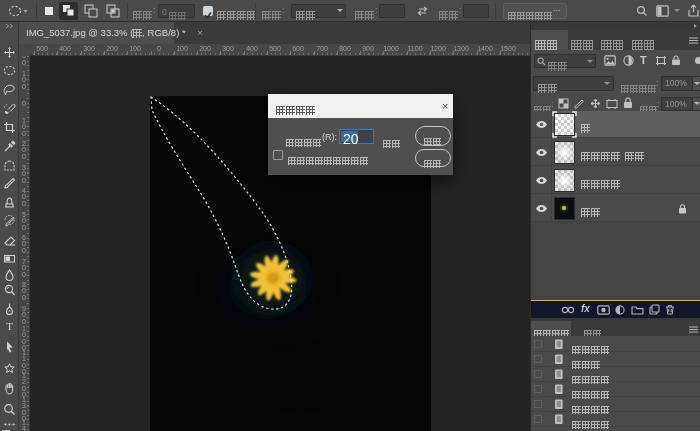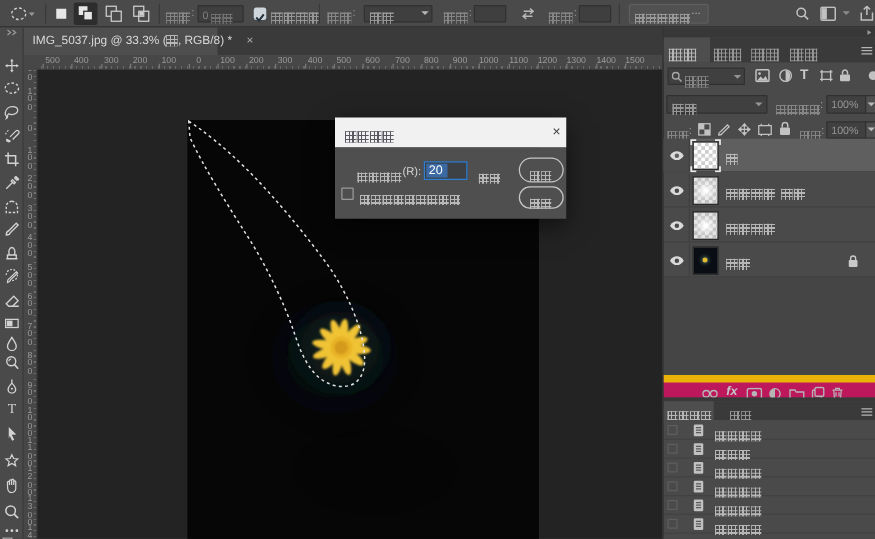--- a/index.html
+++ b/index.html
@@ -37,21 +37,21 @@
 #ptabs{position:absolute;left:0;top:8px;width:170px;height:20px;background:#3a3a3a}
 .ptab-act{position:absolute;left:0;top:0;width:37px;height:20px;background:#4e4e4e}
 .ptxt{position:absolute;top:5px}
 .pbox{position:absolute;background:#404040;border:1px solid #303030;border-radius:1px}
 .caret{position:absolute;width:0;height:0;border-left:3px solid transparent;border-right:3px solid transparent;border-top:3.5px solid #b8b8b8}
 .lrow{position:absolute;left:0;width:170px;height:27.5px;border-bottom:1px solid #404040}
 .eyecol{position:absolute;left:0;top:0;width:21px;height:100%;border-right:1px solid #404040;background:#4a4a4a}
 .eye{position:absolute;left:4px;top:50%;margin-top:-4px}
 .thumb{position:absolute;left:24px;top:3px;width:19px;height:21px}
 .lname{position:absolute;left:50px;top:50%;margin-top:-5px}
-#licons{position:absolute;left:0;top:278px;width:170px;height:18px;background:#be185d;border-top:6px solid #eab308}
+#licons{position:absolute;left:0;top:278px;width:170px;height:18px;background:#0f172a;border-top:1px solid #eab308}
 #hgap{position:absolute;left:0;top:296px;width:170px;height:3px;background:#383838}
 #htabs{position:absolute;left:0;top:299px;width:170px;height:15px;background:#3a3a3a}
 #hlist{position:absolute;left:0;top:314px;width:170px;height:95px;background:#4a4a4a;overflow:hidden}
 .hrow{position:absolute;left:0;width:170px;height:15px;border-bottom:1px solid #424242}
 .hwell{position:absolute;left:3px;top:3px;width:8px;height:8px;border:1px solid #5e5e5e}
 .hdoc{position:absolute;left:23px;top:1px}
 .htx{position:absolute;left:41px;top:3px}
 
 #dlg{position:absolute;left:268px;top:94px;width:185px;height:81px;box-shadow:0 6px 18px rgba(0,0,0,.55);z-index:50}
 #dlgtitle{position:absolute;left:0;top:0;width:185px;height:24px;background:#f1f1f1}
@@ -554,21 +554,21 @@
 <div id="dlg">
  <div id="dlgtitle">
    <span class="abs" style="left:8px;top:7px"><i class="cj cd"></i><i class="cj cd"></i><i class="cj cd"></i><i class="cj cd"></i></span>
    <span class="abs" style="left:174px;top:6px;color:#3a3a3a;font-size:11px">×</span>
  </div>
  <div id="dlgbody">
    <span class="abs" style="left:18px;top:15px"><i class="cj cw s8"></i><i class="cj cw s8"></i><i class="cj cw s8"></i><i class="cj cw s8"></i></span>
       <span class="abs" style="left:54px;top:14px;color:#d5d5d5;font-size:9px">(R):</span>
    <div class="abs" style="left:71px;top:11px;width:35px;height:15px;background:#3d4144;border:1px solid #2d7dd2">
      <div style="position:absolute;left:1px;top:1px;width:17px;height:11px;background:#3a69a4"></div>
-     <span style="position:absolute;left:3px;top:1px;color:#fff;font-size:10px">20</span>
+     <span style="position:absolute;left:3px;top:1px;color:#fff;font-size:14px">20</span>
    </div>
    <span class="abs" style="left:115px;top:16px"><i class="cj cw s8"></i><i class="cj cw s8"></i></span>
    <div class="btn" style="top:8px;height:20px"><span style="display:inline-block;margin-top:5px"><i class="cj cw s8"></i><i class="cj cw s8"></i></span></div>
    <div class="btn" style="top:31px;height:18px"><span style="display:inline-block;margin-top:4px"><i class="cj cw s8"></i><i class="cj cw s8"></i></span></div>
    <div class="abs" style="left:5px;top:32px;width:10px;height:10px;border:1px solid #9b9b9b;border-radius:1px"></div>
    <span class="abs" style="left:20px;top:33px"><i class="cj cw s8"></i><i class="cj cw s8"></i><i class="cj cw s8"></i><i class="cj cw s8"></i><i class="cj cw s8"></i><i class="cj cw s8"></i><i class="cj cw s8"></i><i class="cj cw s8"></i><i class="cj cw s8"></i></span>
  </div>
 </div>
 
 </body></html>

